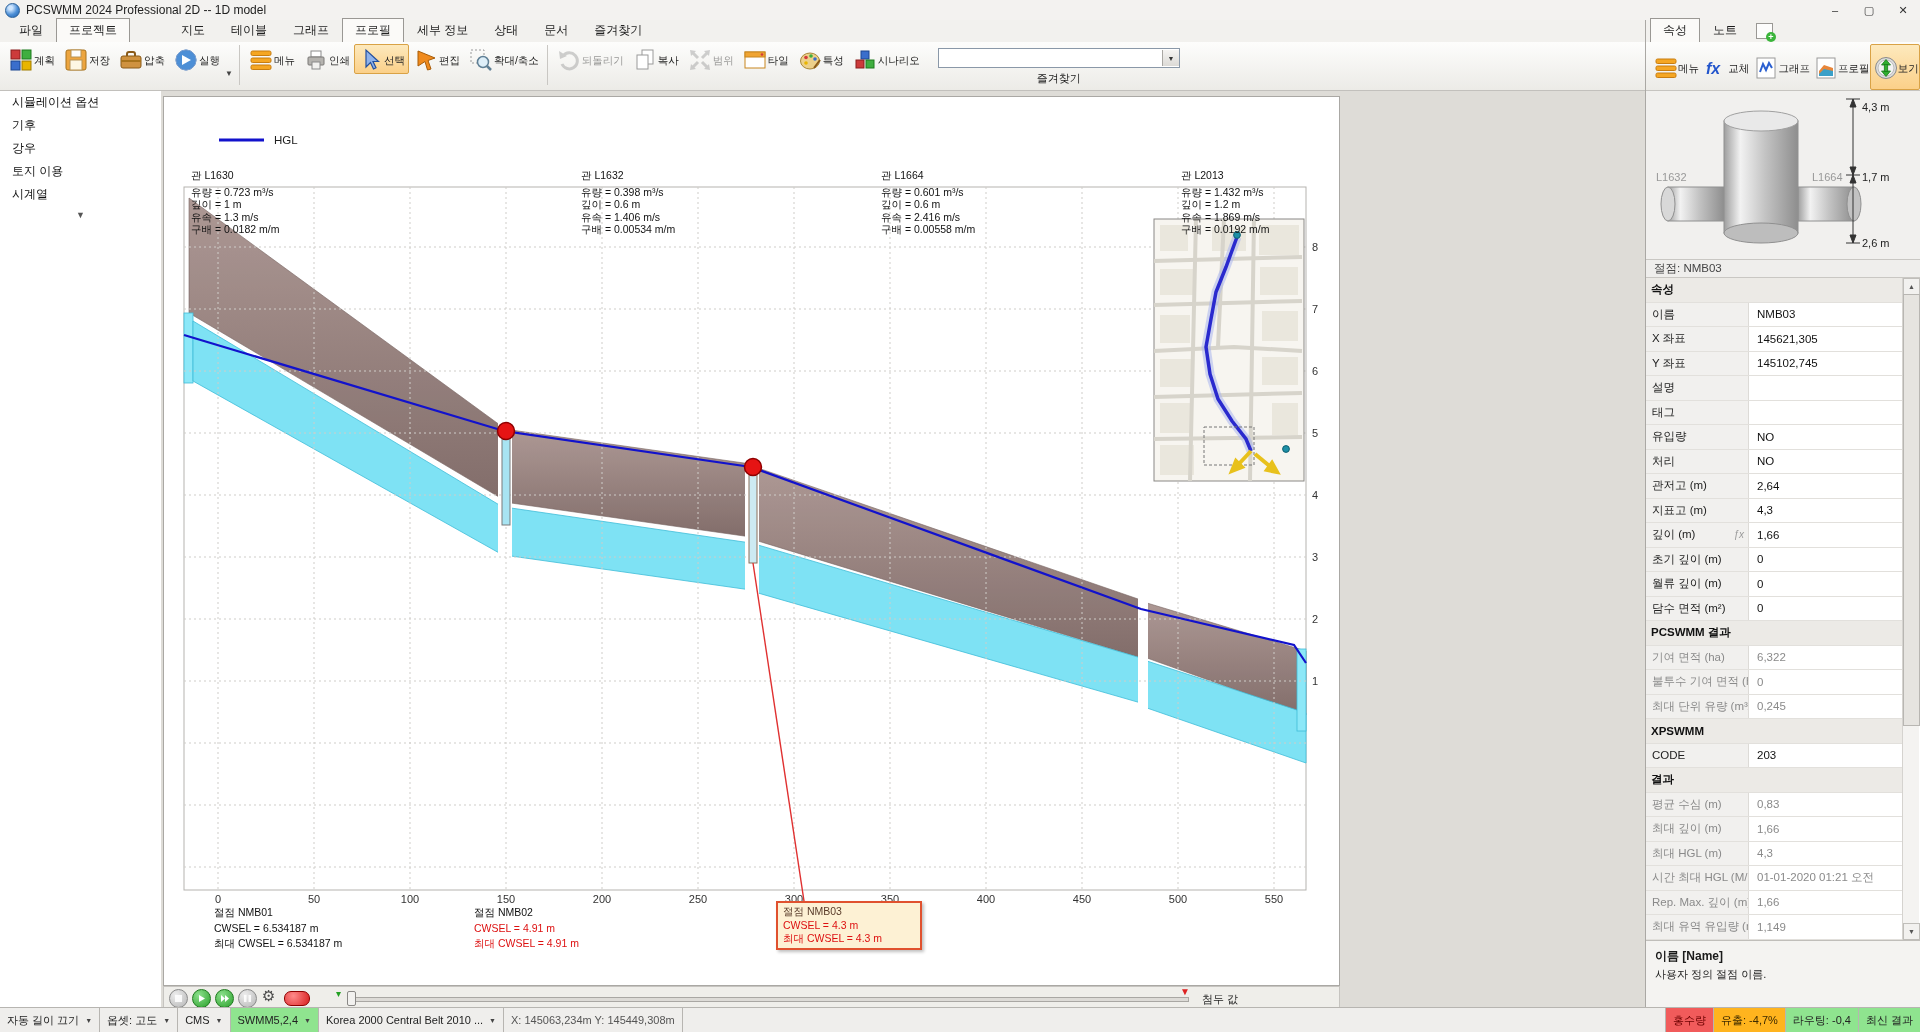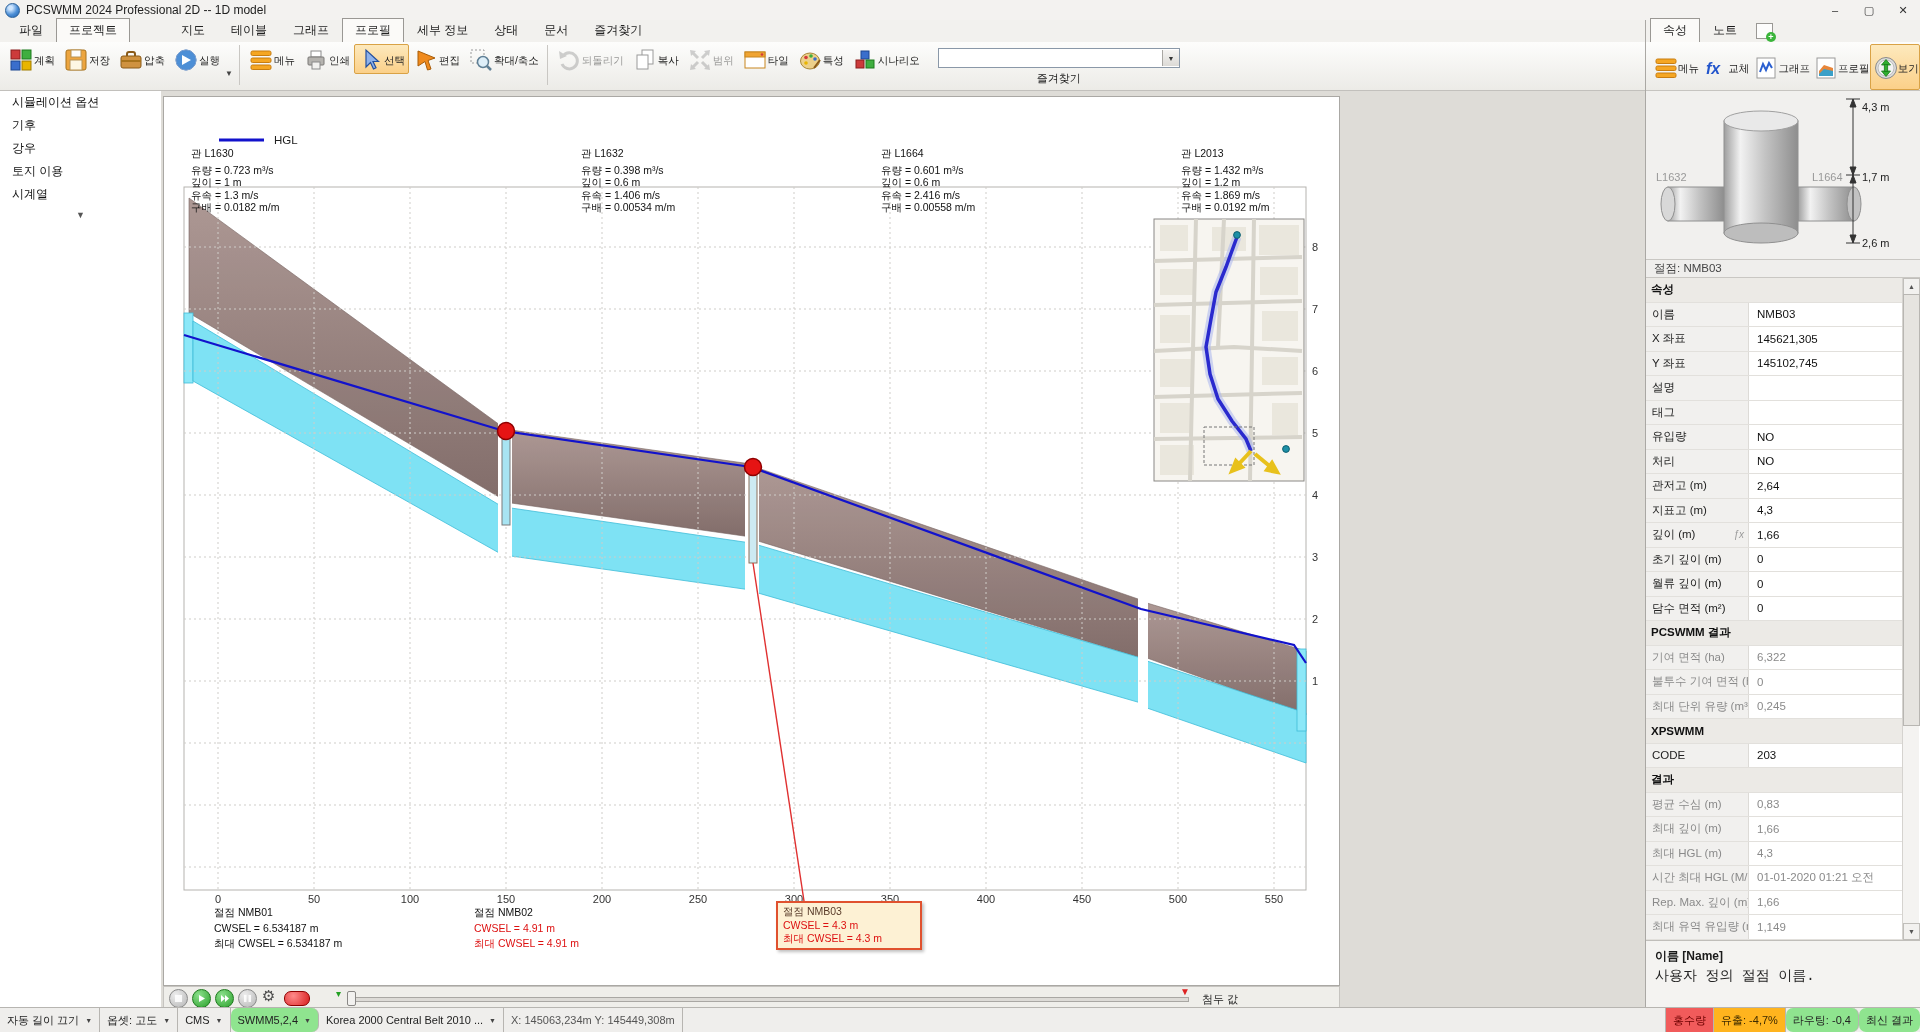--- a/index.html
+++ b/index.html
@@ -38,21 +38,21 @@
   #fav-wrap{display:flex;flex-direction:column;align-items:center;margin-left:14px;}
   #fav-label{font-size:11px;color:#222;margin-top:3px;}
   
   #sidebar{left:0;top:90px;width:161px;height:917px;background:#fff;border-right:1px solid #c2c0bc;border-top:1px solid #c2c0bc;}
   .sitem{padding:3px 0 3px 12px;font-size:12px;color:#111;}
   #sidebar-expander{text-align:center;color:#555;font-size:9px;padding-top:4px;}
   
   #main-region{left:161px;top:90px;width:1484px;height:917px;background:#dedcd7;border-top:1px solid #c2c0bc;}
   #chart-panel{left:2px;top:5px;width:1177px;height:890px;background:#fff;border:1px solid #aaa8a4;box-sizing:border-box;}
   .cblock{position:absolute;top:50px;width:220px;font-size:10.5px;line-height:12.5px;color:#111;}
-  .cblock .cname{margin-bottom:4px;}
+  .cblock .cname{margin-bottom:4px;margin-top:22px;}
   .nblock{position:absolute;top:808px;width:190px;font-size:10.5px;line-height:15.5px;color:#111;}
   .nblock .red{color:#dd1111;}
   #nmb03-box{position:absolute;left:612px;top:804px;width:132px;background:#fdf1d4;border:2px solid #e0512e;
              box-shadow:2px 2px 3px rgba(0,0,0,.25);padding:2px 5px;font-size:10.5px;line-height:13.5px;}
   #nmb03-box .t{color:#5a3c2a;}
   #nmb03-box .red{color:#dd1111;}
   
   #playbar{left:2px;top:895px;width:1177px;height:22px;background:#efeeea;border:1px solid #c6c4c0;box-sizing:border-box;}
   .pbtn{position:absolute;top:2px;width:17px;height:17px;border-radius:50%;display:flex;align-items:center;justify-content:center;font-size:9px;}
   .pbtn.gray{background:radial-gradient(circle at 35% 30%,#eee,#b5b5b5);border:1px solid #8a8a8a;color:#fff;}
@@ -84,27 +84,27 @@
   .prow .pval{flex:1;padding-left:8px;font-size:11.5px;color:#111;white-space:nowrap;overflow:hidden;}
   .prow.section{background:#eceae6;font-weight:bold;font-size:11.5px;padding-left:5px;color:#111;}
   .prow.ro .plabel,.prow.ro .pval{color:#8a8a8a;}
   .fxi{margin-left:auto;margin-right:4px;font-style:italic;color:#9a9a9a;font-size:10px;}
   #rp-scroll{position:absolute;right:1px;top:0;width:16px;height:662px;background:#f4f3f1;border-left:1px solid #d5d3cf;}
   .sbtn{position:absolute;left:0;width:15px;height:15px;background:#f2f1ef;border:1px solid #c0beba;
         font-size:7px;color:#555;text-align:center;line-height:15px;}
   #rp-thumb{position:absolute;left:0;top:16px;width:15px;height:430px;background:#e6e4e0;border:1px solid #b8b6b2;}
   #rp-desc{height:68px;background:#f4f3f1;border-top:1px solid #c0beba;padding:7px 9px;box-sizing:border-box;}
   #rp-desc .dt{font-weight:bold;font-size:12px;margin-bottom:2px;}
-  #rp-desc .dd{font-size:14px;color:#222;font-family:Liberation Mono, monospace;}
+  #rp-desc .dd{font-size:11px;color:#222;}
   
   #statusbar{left:0;top:1007px;width:1920px;height:25px;background:#efeeec;border-top:1px solid #b7b5b1;
              display:flex;align-items:stretch;box-sizing:border-box;}
   .sseg{border-right:1px solid #b7b5b1;display:flex;align-items:center;padding:0 7px;font-size:11px;color:#222;white-space:nowrap;}
   .sseg .scaret{font-size:7px;margin-left:6px;color:#444;}
-  .sseg.green{background:#8fe48f;border-radius:7px;}
+  .sseg.green{background:#8fe48f;}
   .sseg.red{background:#f15b5b;color:#6d0000;}
   .sseg.orange{background:#ffb41e;color:#3d2a00;}
   .sspacer{flex:1;border-right:1px solid #b7b5b1;}
   svg text{font-family:"Liberation Sans","DejaVu Sans",sans-serif;}
 </style>
 </head>
 <body>
 
 <div id="titlebar" class="abs">
   <div id="app-icon"></div>

